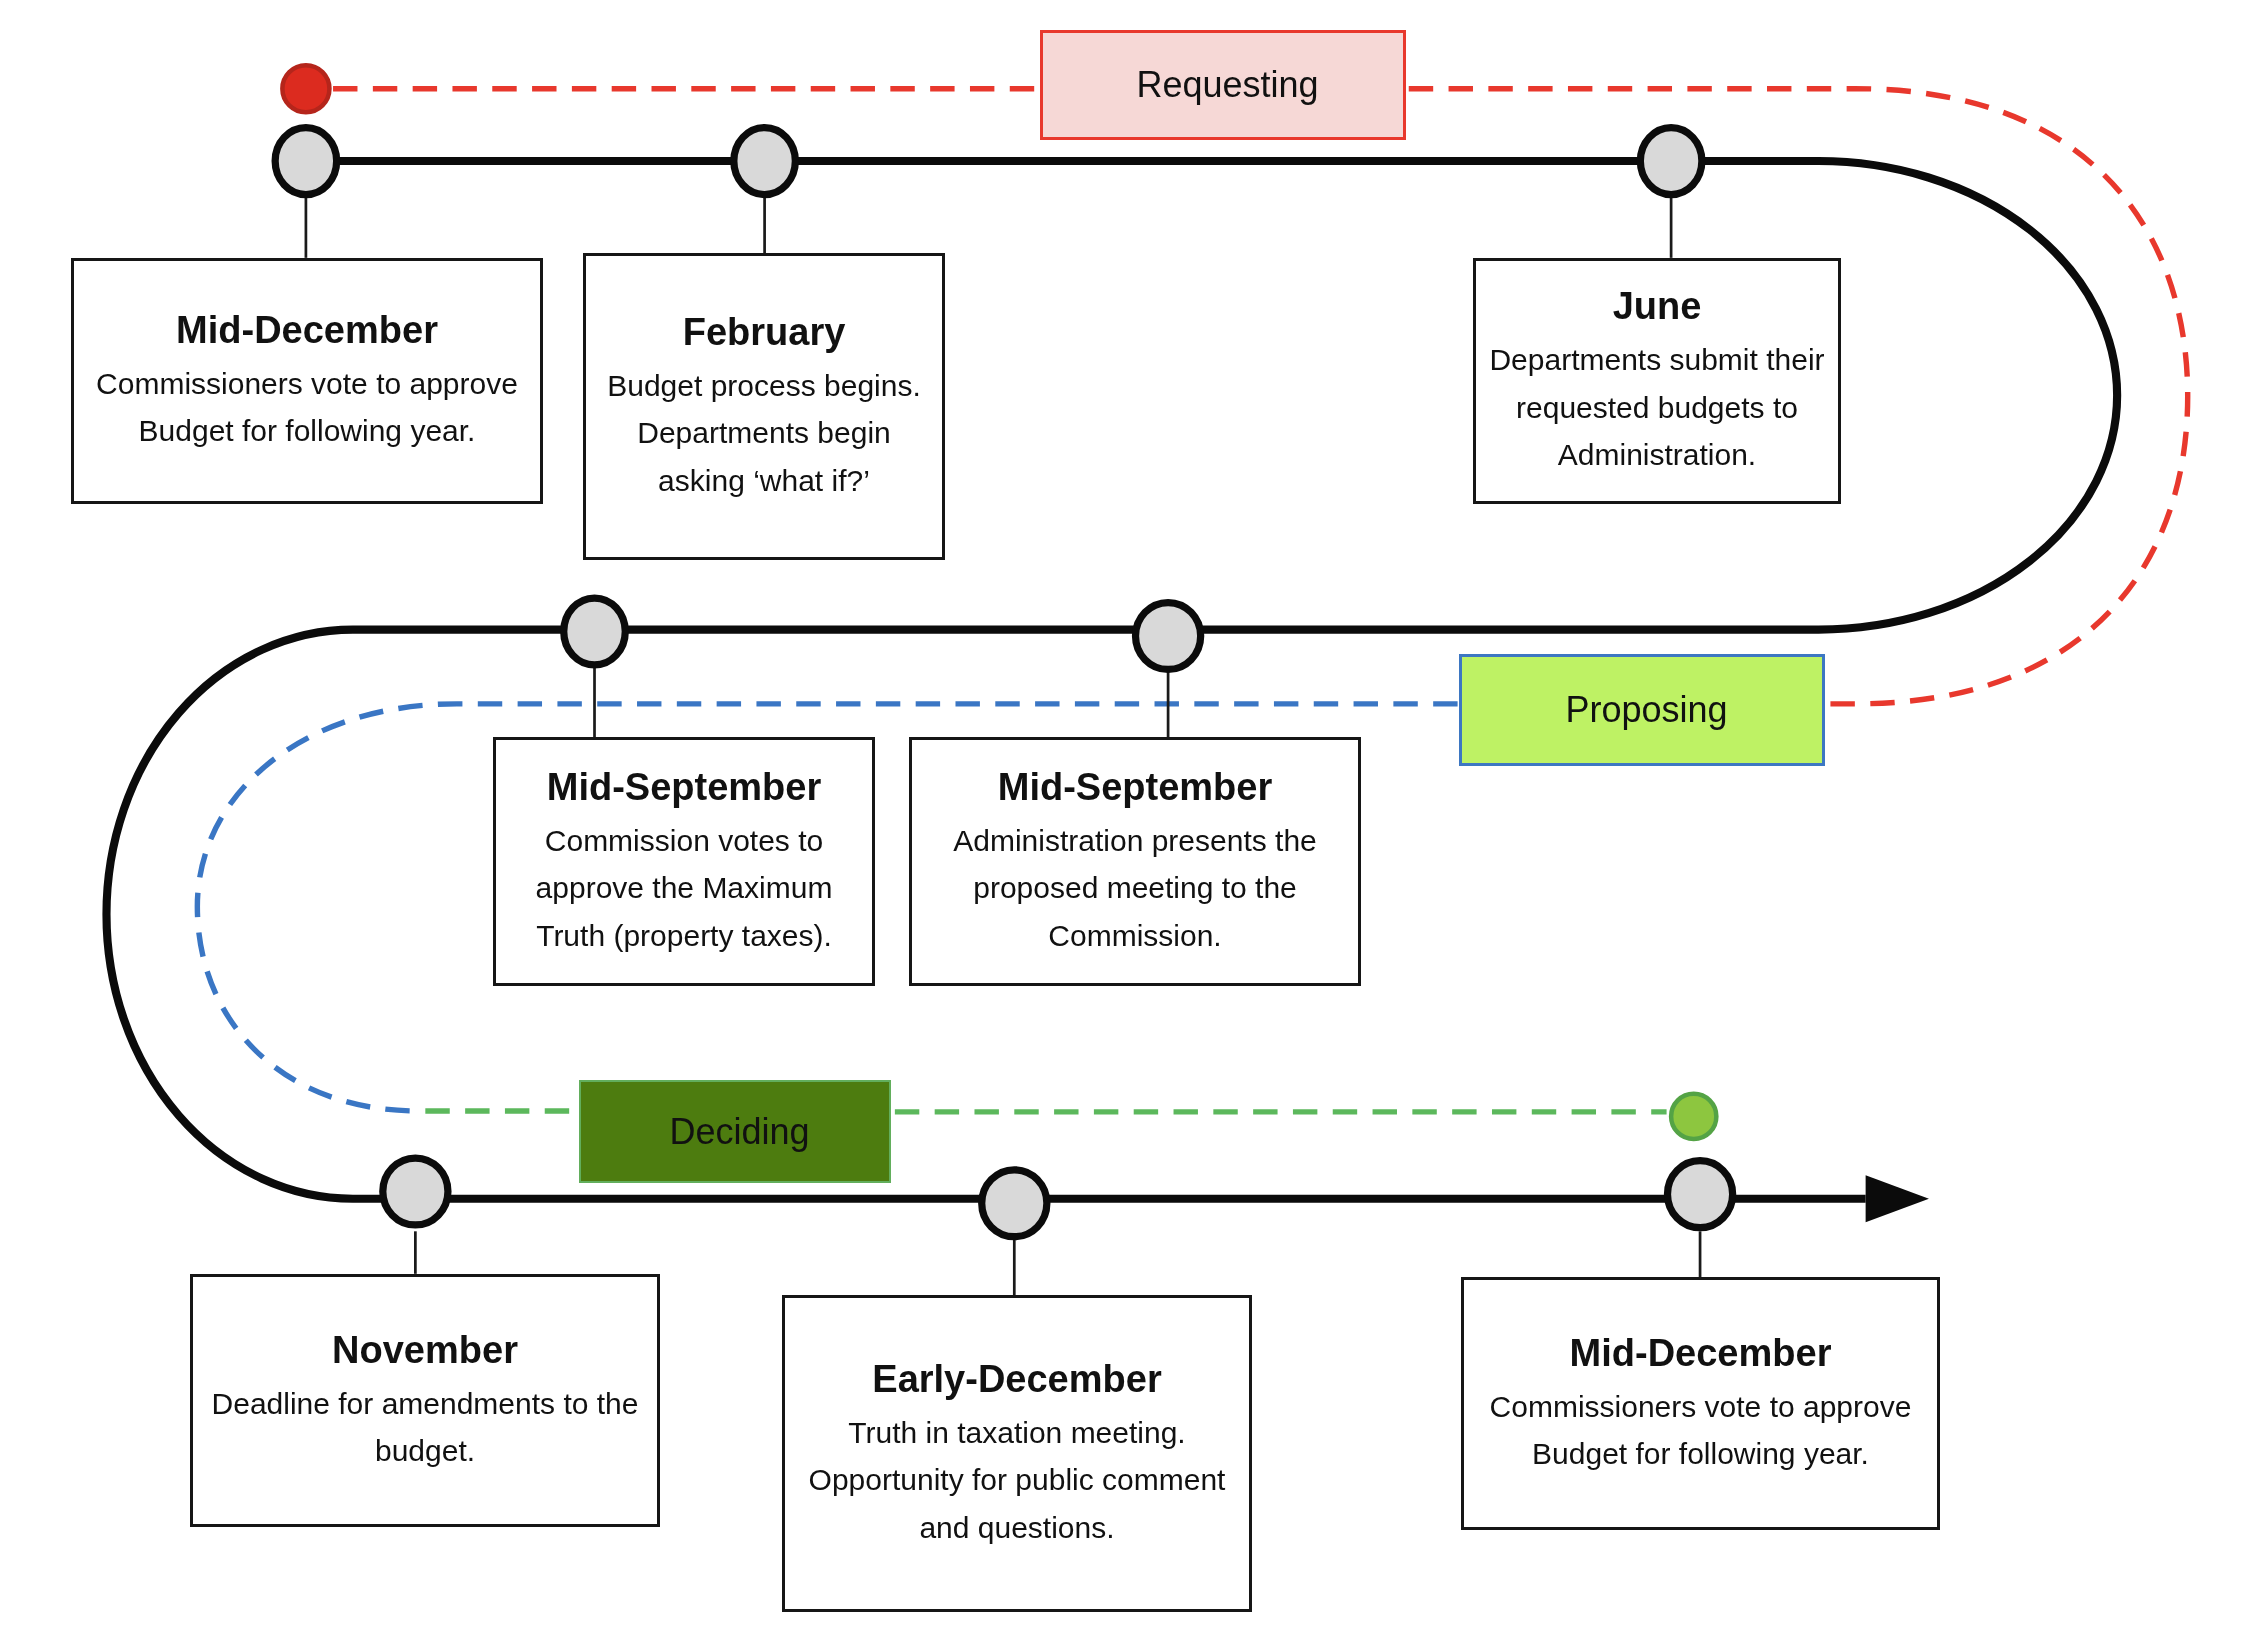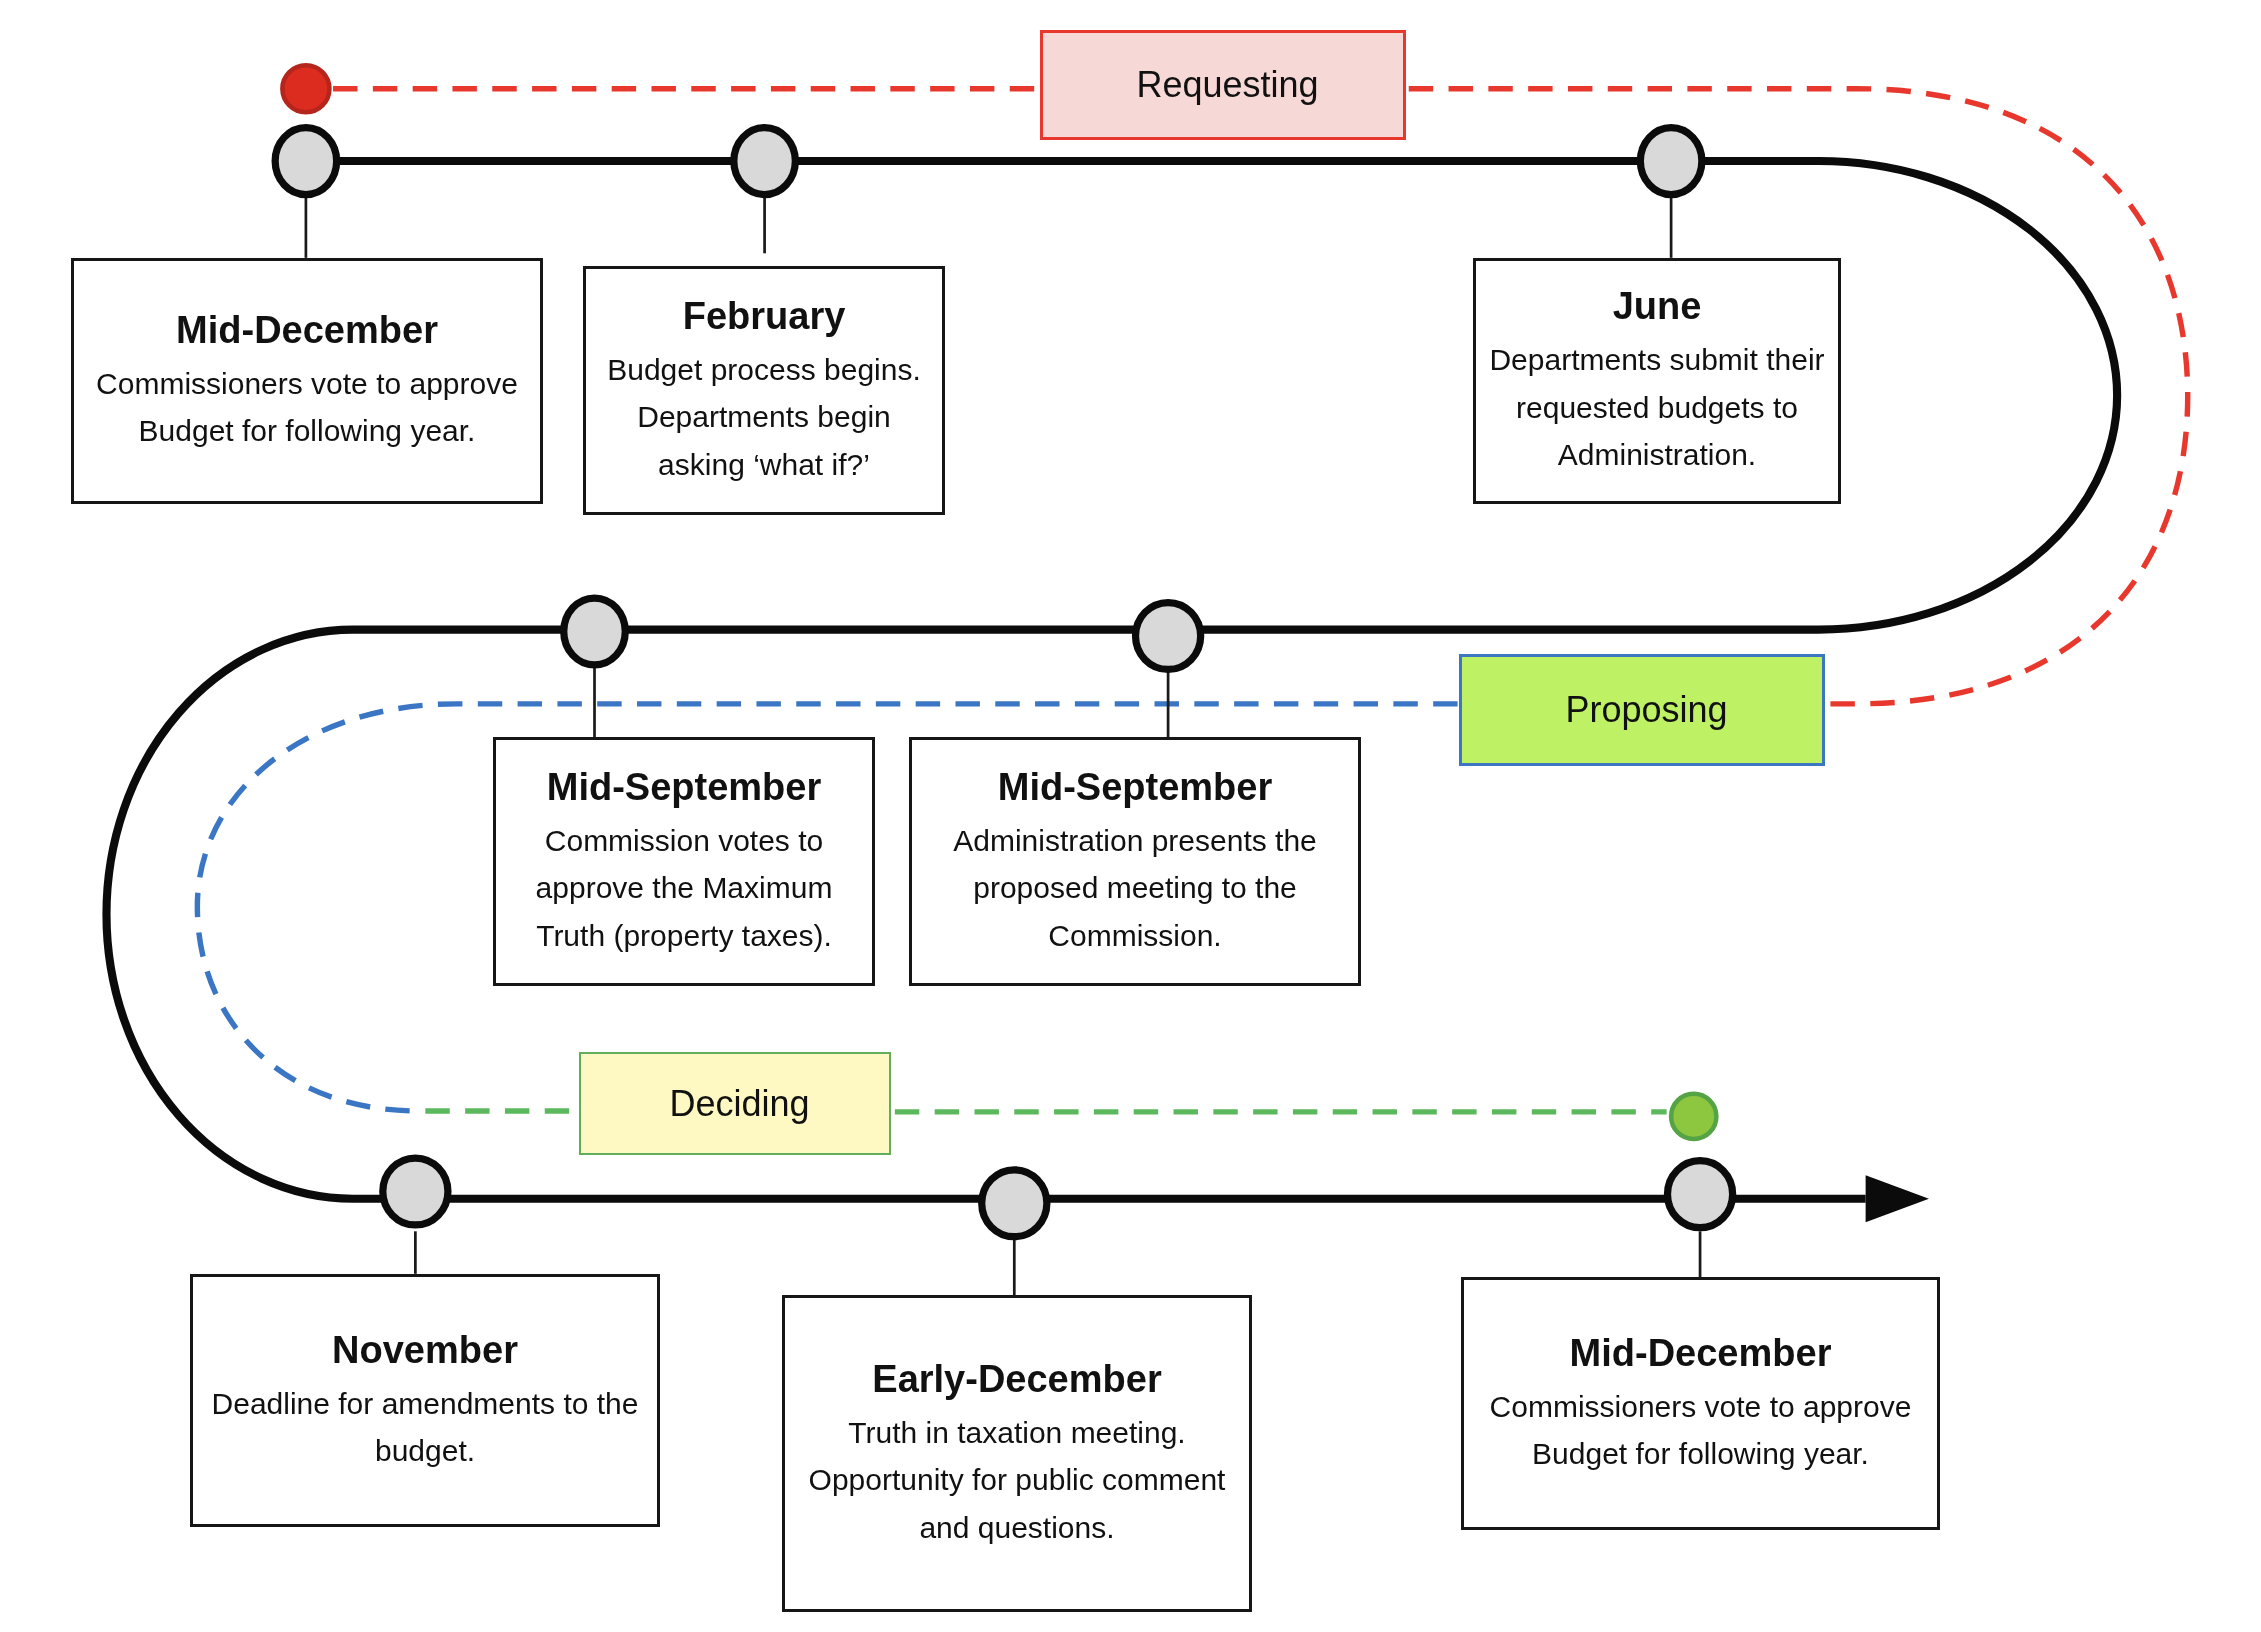--- a/index.html
+++ b/index.html
@@ -39,21 +39,21 @@
     display:flex;align-items:center;justify-content:center;
     text-align:center;
     font-size:36px;
     color:#111111;
     box-sizing:border-box;
     z-index:3;
     padding-left:9px;
   }
   .phase-requesting{background:#F6D8D6;border:3.6px solid #E8382D;}
   .phase-proposing{background:#bef264;border:3.6px solid #3D77C2;text-align:right;}
-  .phase-deciding{background:#fef9c3;border:2.7px solid #62AE5C;}
+  .phase-deciding{background:#4d7c0f;border:2.7px solid #62AE5C;margin-top:28px;}
 </style>
 </head>
 <body>
 
 <div id="canvas">
 
   <svg id="diagram-svg" width="2262" height="1633" viewBox="0 0 2500 1805">
 
     <path d="M368 98 H1148" fill="none" stroke="#E8382D" stroke-width="6" stroke-dasharray="27 17"></path>
     <path d="M1557 98 H2050 C2310 98 2418 255 2418 438 C2418 620 2310 778 2050 778 H2020" fill="none" stroke="#E8382D" stroke-width="6" stroke-dasharray="27 17"></path>
@@ -95,21 +95,21 @@
     <span>Proposing</span>
   </div>
   <div class="phase-label phase-deciding" style="left:579px;top:1052px;width:312px;height:103px;">
     <span>Deciding</span>
   </div>
 
   <div class="event-card" style="left:71px;top:258px;width:472px;height:246px;">
     <div class="event-title">Mid-December</div>
     <div class="event-desc">Commissioners vote to approve Budget for following year.</div>
   </div>
-  <div class="event-card" style="left:583px;top:266px;width:362px;height:249px;">
+  <div class="event-card" style="left:583px;top:253px;width:362px;height:307px;">
     <div class="event-title">February</div>
     <div class="event-desc">Budget process begins. Departments begin asking ‘what if?’</div>
   </div>
   <div class="event-card" style="left:1473px;top:258px;width:368px;height:246px;">
     <div class="event-title">June</div>
     <div class="event-desc">Departments submit their requested budgets to Administration.</div>
   </div>
 
   <div class="event-card" style="left:493px;top:737px;width:382px;height:249px;">
     <div class="event-title">Mid-September</div>

